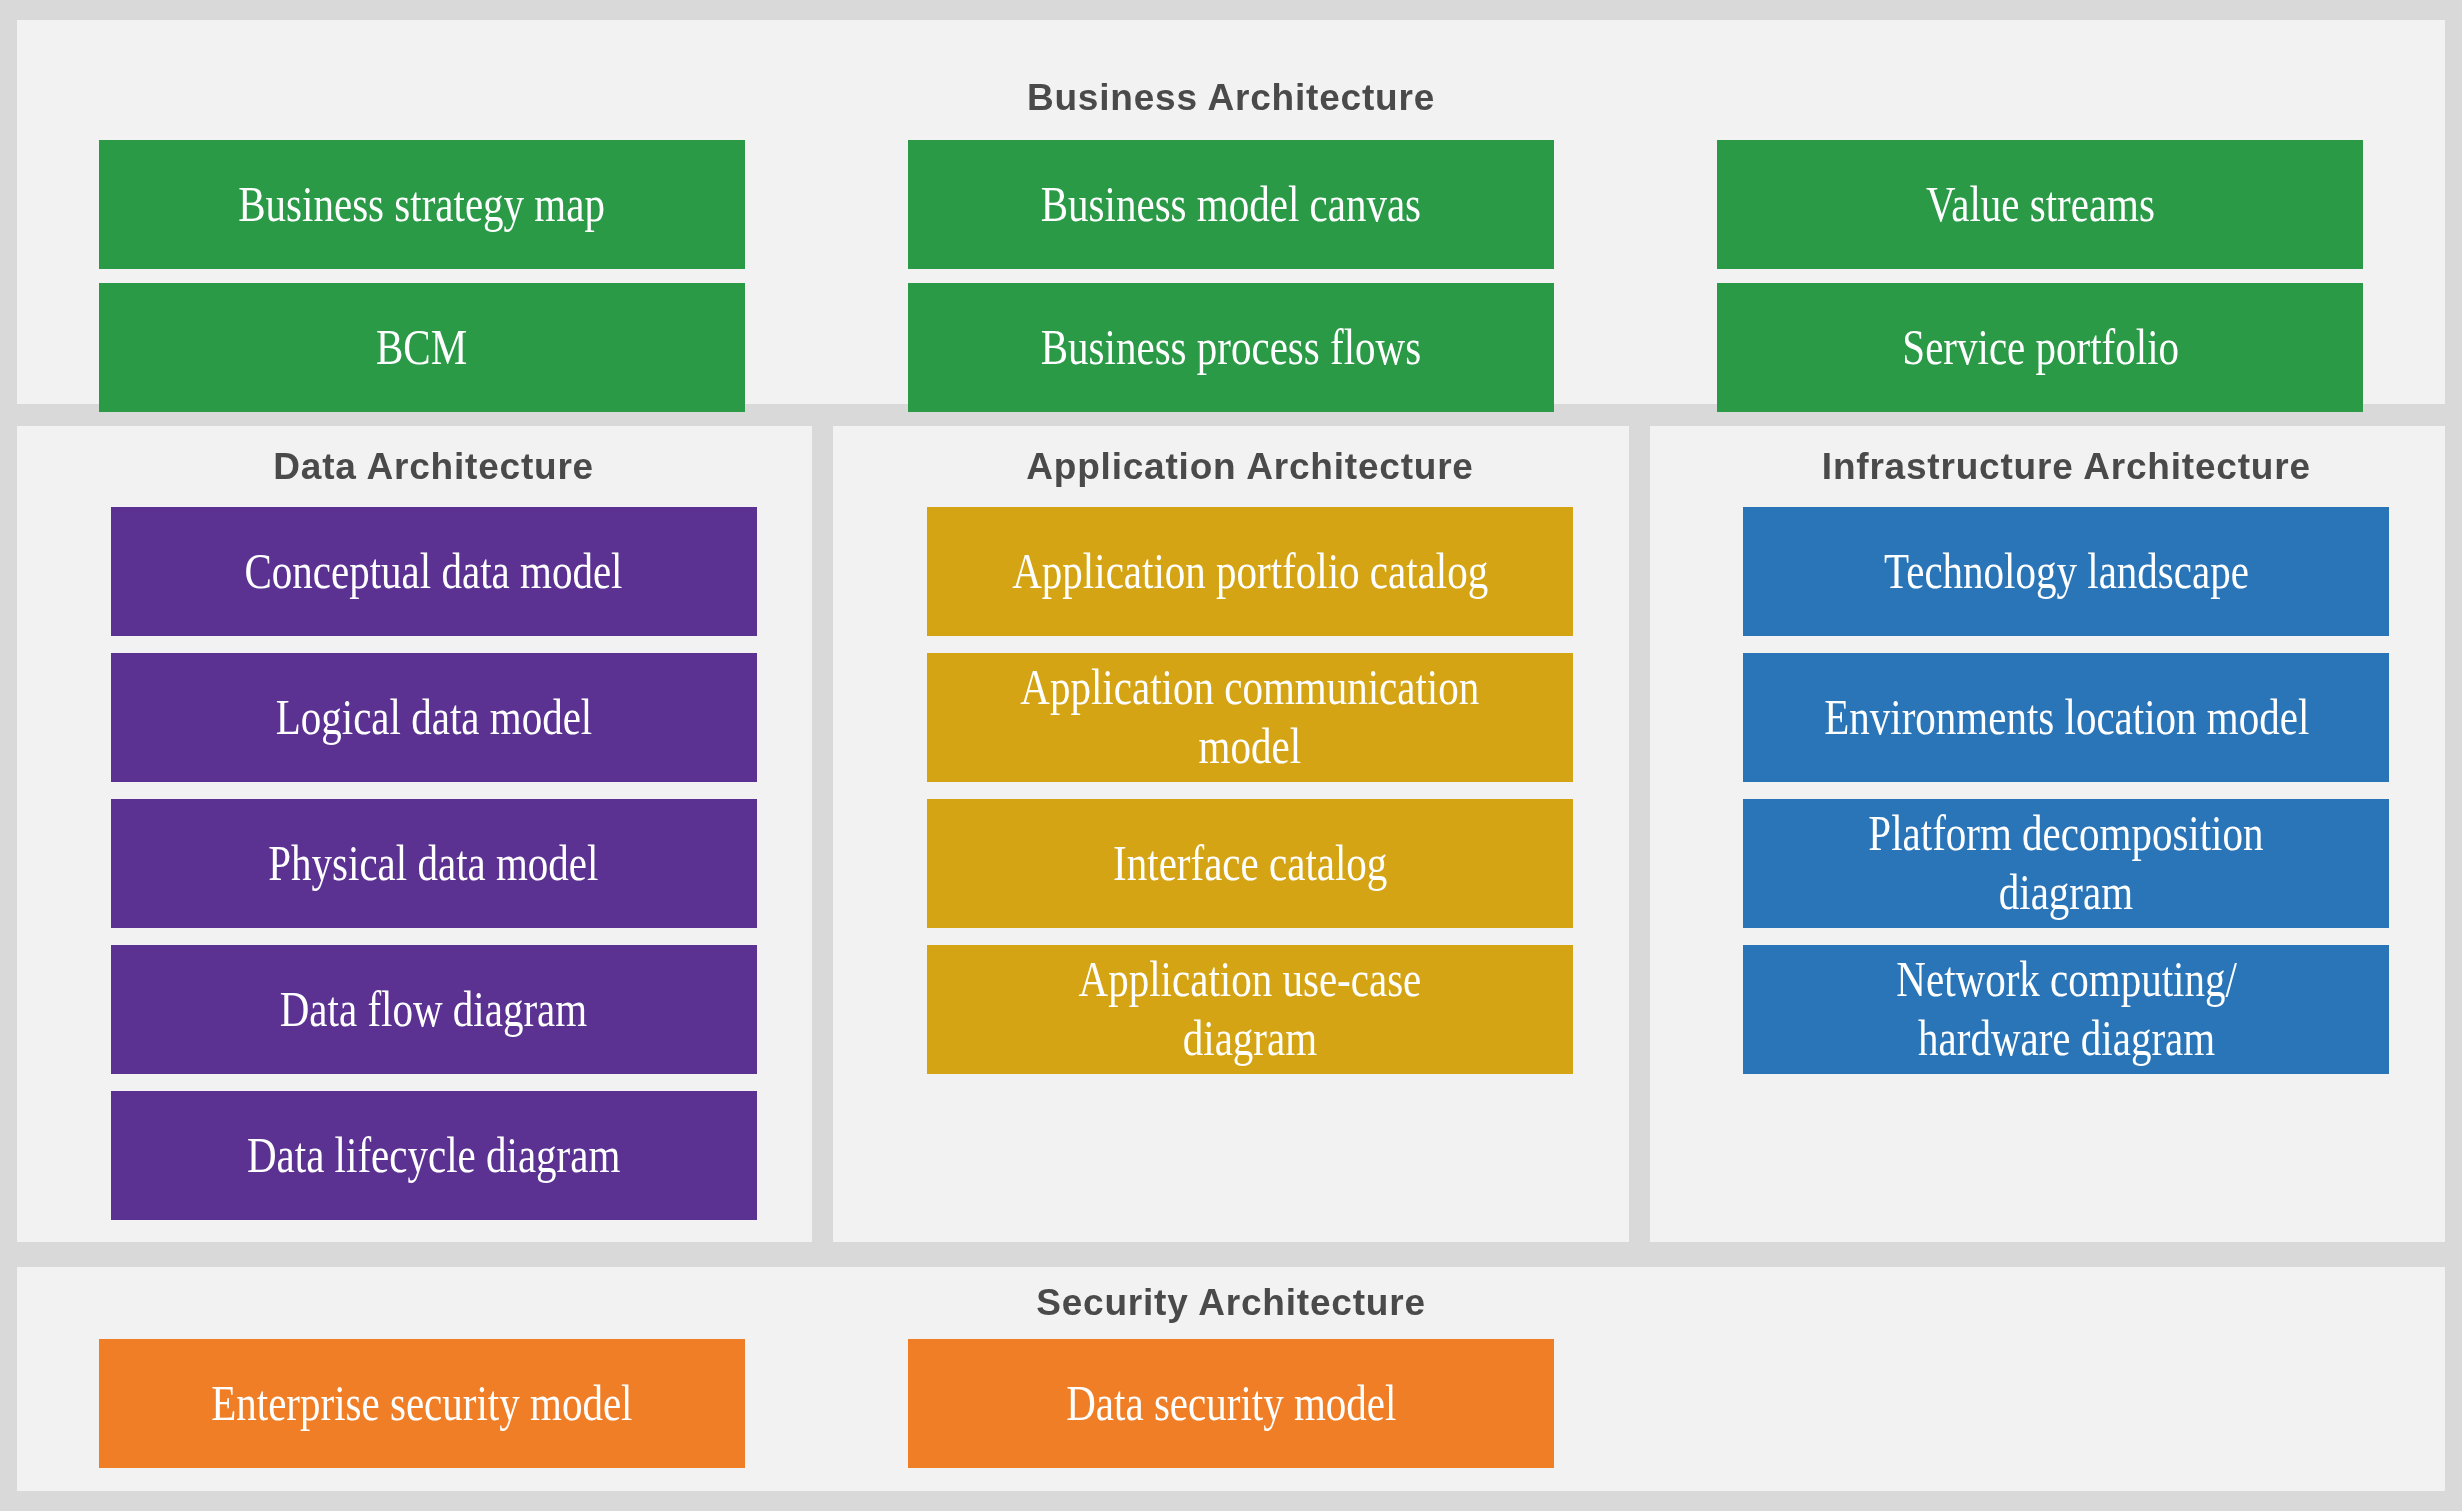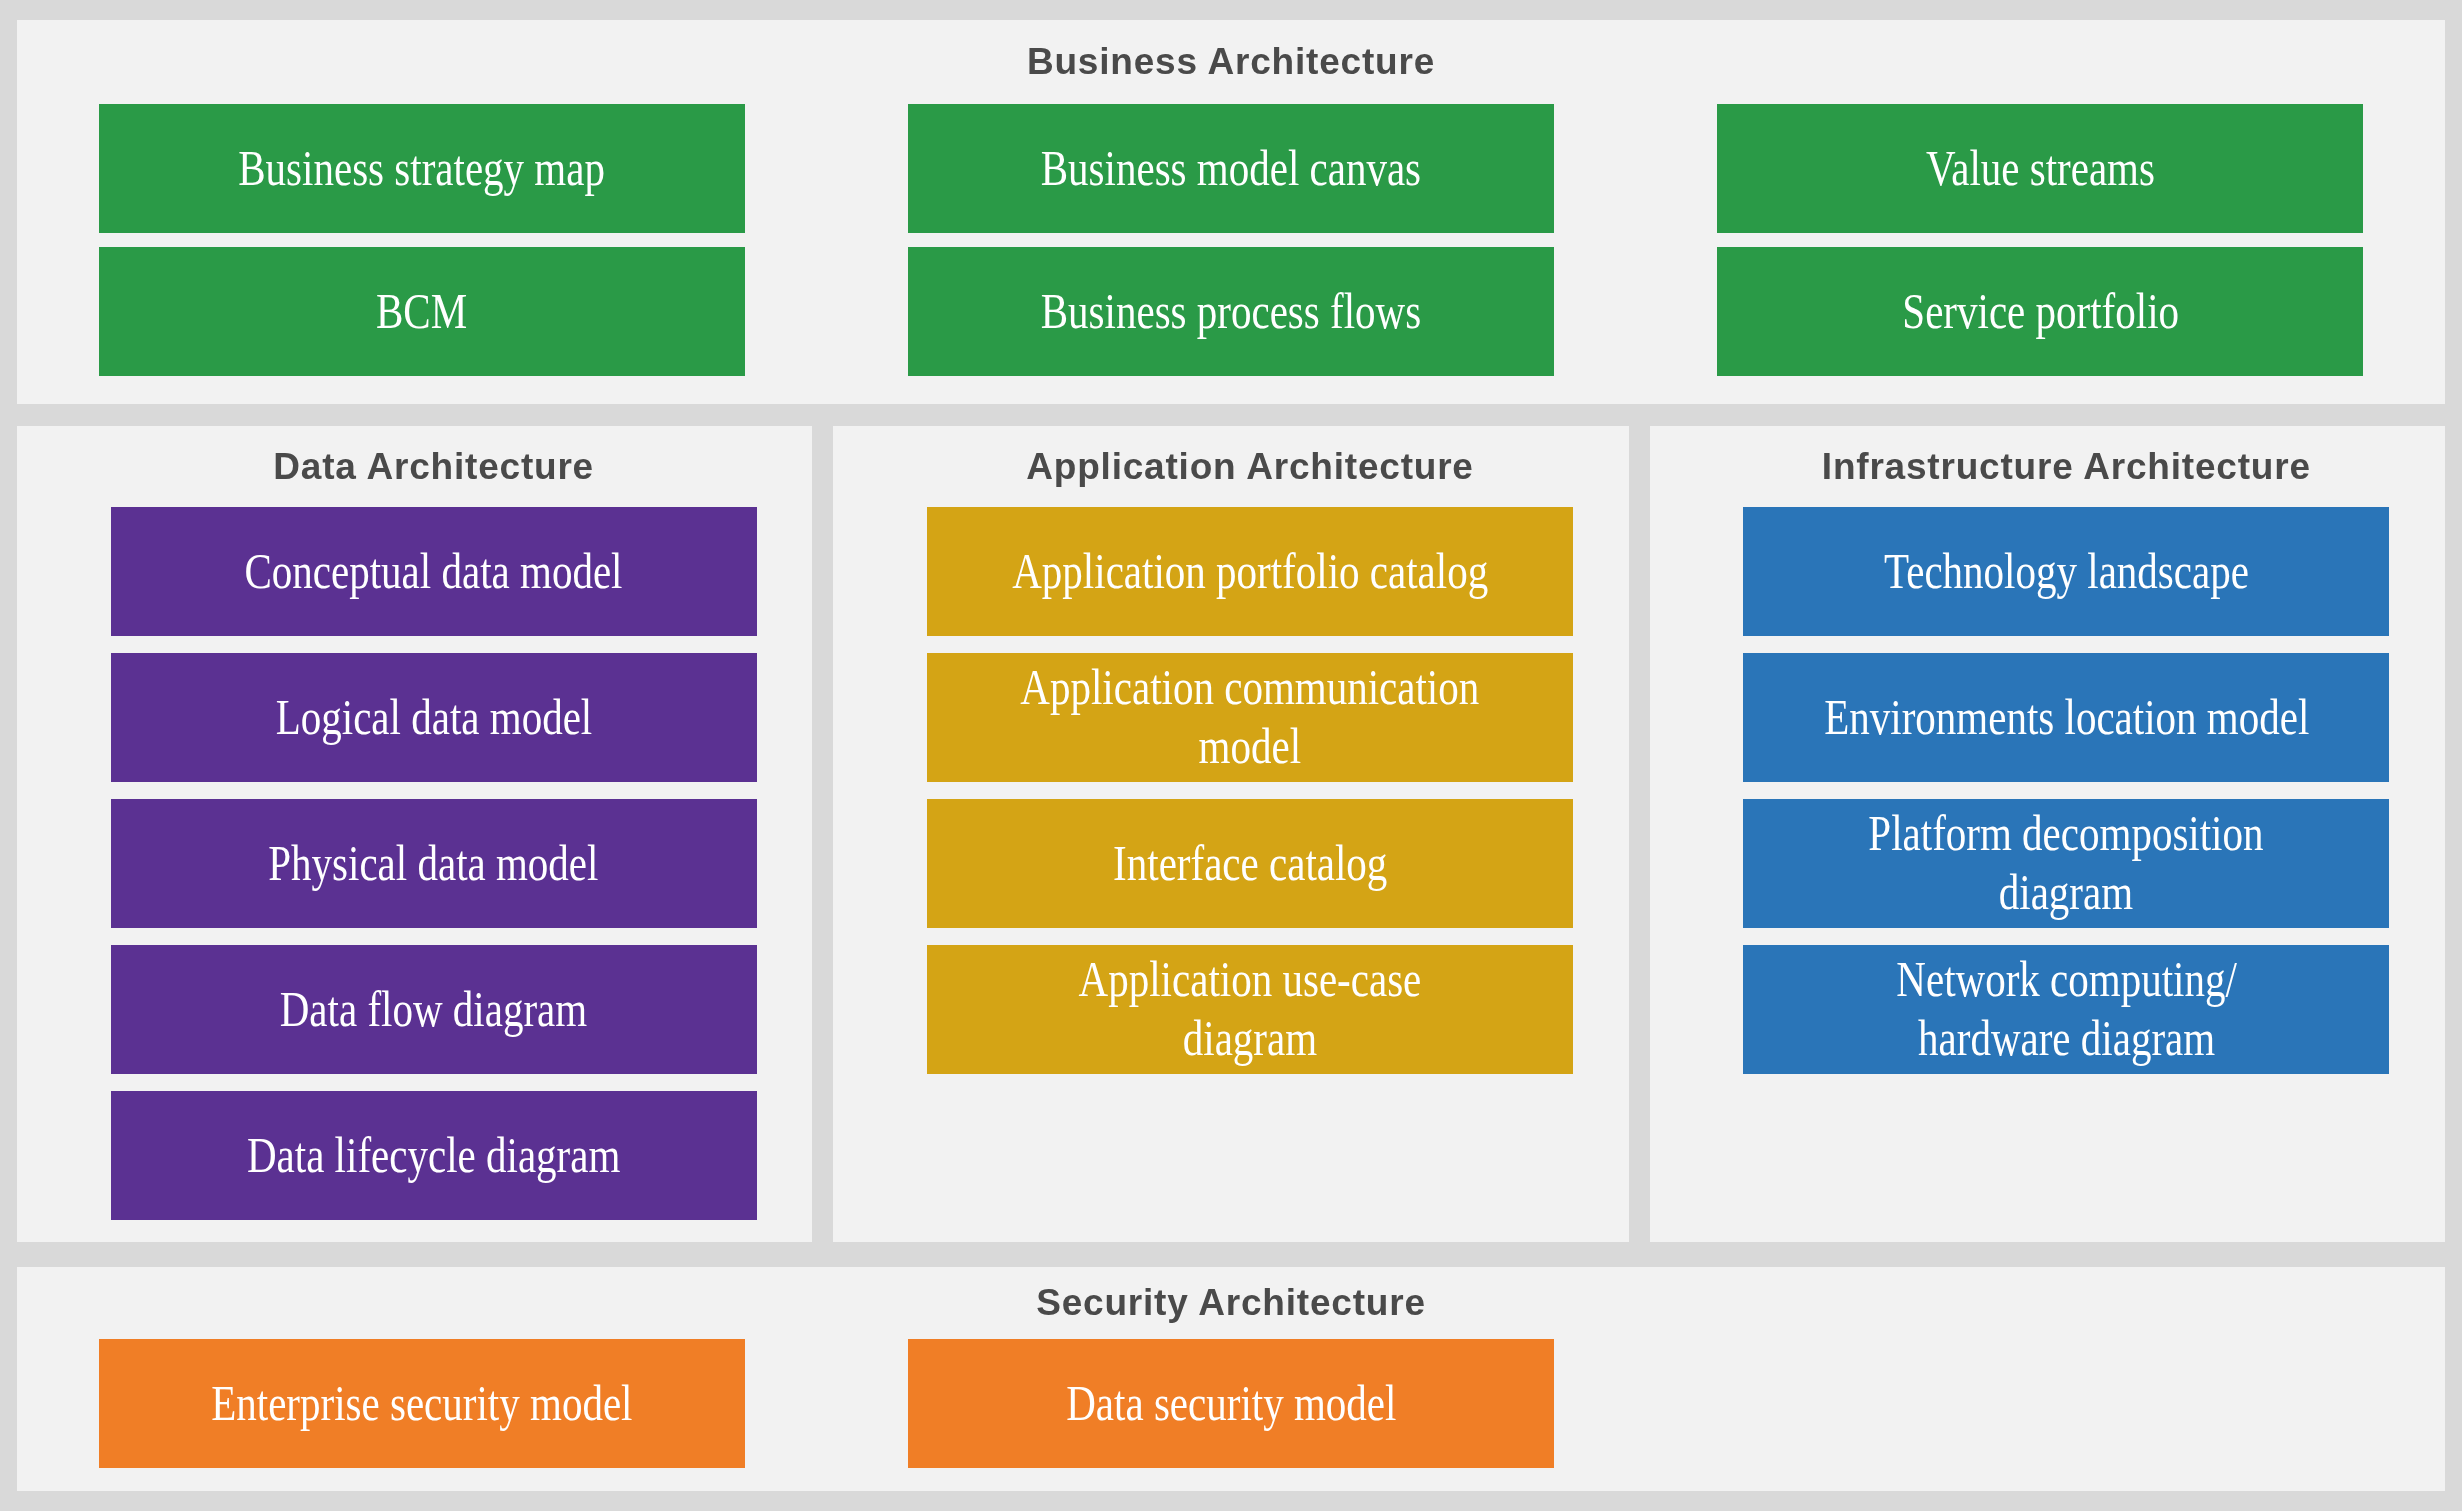--- a/index.html
+++ b/index.html
@@ -18,21 +18,21 @@
   .panel{background:var(--panel_bg);}
   .panel-top{height:384px;margin-bottom:22px;}
   .mid-row{display:flex;gap:21px;height:816px;margin-bottom:25px;}
   .panel-mid{flex:1;display:flex;flex-direction:column;padding-left:38px;}
   .panel-bottom{height:224px;}
   .heading{
     margin:0;text-align:center;
     font-size:37px;font-weight:bold;letter-spacing:0.8px;
     color:var(--heading_color);
   }
-  .panel-top .heading{height:84px;line-height:84px;}
+  .panel-top .heading{height:84px;line-height:84px;margin-top:36px;}
   .panel-mid .heading{height:81px;line-height:81px;}
   .panel-bottom .heading{height:72px;line-height:72px;}
   .grid3{display:grid;grid-template-columns:repeat(3,1fr);row-gap:14.6px;justify-items:center;}
   .stack{display:flex;flex-direction:column;gap:17px;align-items:center;}
   .box{
     width:646px;height:129px;
     display:flex;align-items:center;justify-content:center;
     text-align:center;
     font-family:Liberation Serif, serif;
   }

